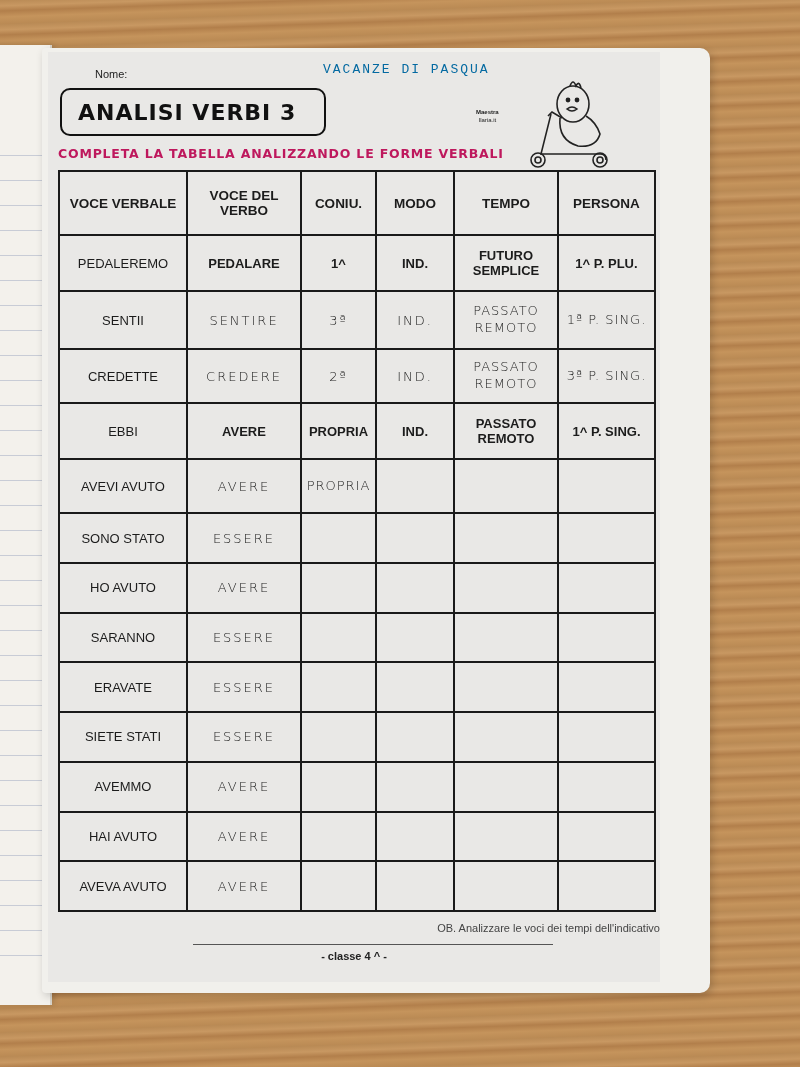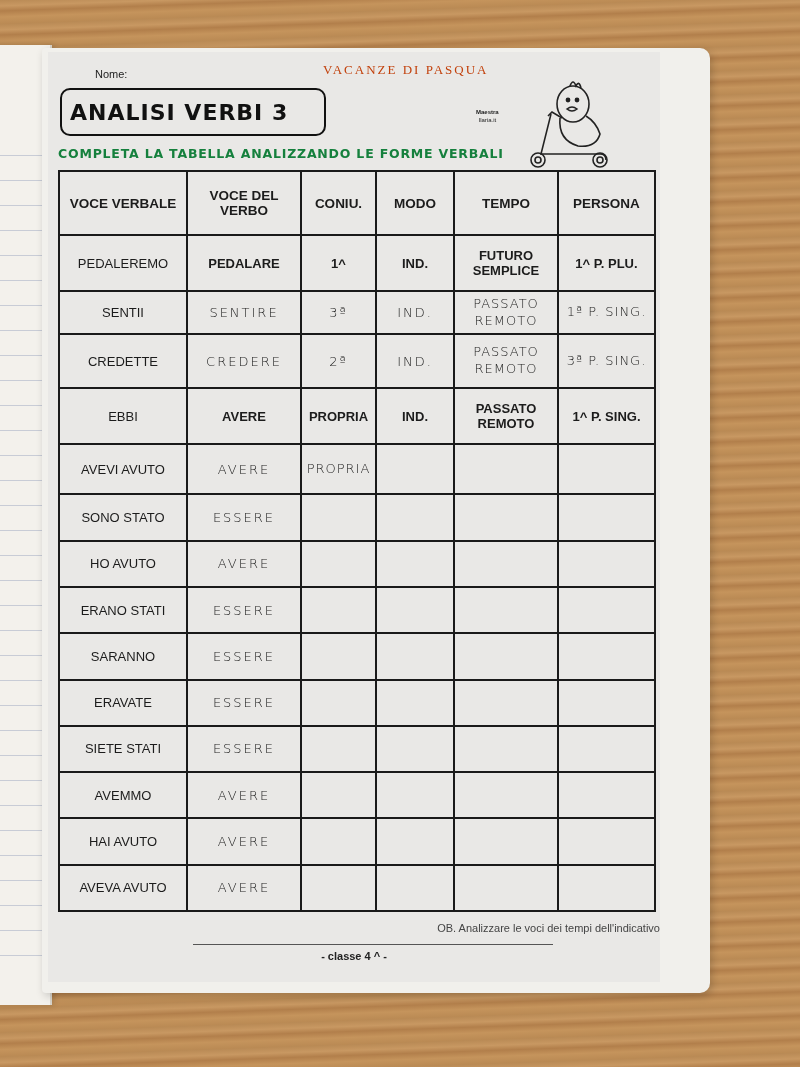--- a/index.html
+++ b/index.html
@@ -18,34 +18,34 @@
     position:absolute; left:42px; top:48px; width:668px; height:945px;
     background:#f1f0ec; border-radius:4px 10px 10px 4px;
     box-shadow: 2px 3px 8px rgba(0,0,0,0.18);
   }
   .worksheet {
     position:absolute; left:48px; top:52px; width:612px; height:930px;
     background:#e9e8e6;
   }
   .name-label { position:absolute; left:47px; top:16px; font-size:11px; color:#222; }
   .handwritten-note {
-    position:absolute; left:275px; top:10px; font-size:13px; letter-spacing:2px; color:#c2410c;
-    font-family:Liberation Serif, serif; font-weight:300;
+    position:absolute; left:275px; top:10px; font-size:13px; letter-spacing:2px; color:#0369a1;
+    font-family:Liberation Mono, monospace; font-weight:300;
   }
   .title-box {
     position:absolute; left:12px; top:36px; width:266px; height:48px;
     border:2px solid #111; border-radius:10px; box-sizing:border-box;
-    display:flex; align-items:center; padding-left:8px;
+    display:flex; align-items:center; padding-left:16px;
   }
   .title-text { font-size:22px; font-weight:bold; letter-spacing:1px; color:#111; font-family:"DejaVu Sans", sans-serif; }
   .logo { position:absolute; left:428px; top:56px; font-size:6px; color:#222; line-height:1.4; text-align:center; }
   .logo b { font-size:6px; display:block; }
   .duck { position:absolute; left:470px; top:20px; width:100px; height:100px; }
   .subtitle {
-    position:absolute; left:10px; top:94px; font-size:12.5px; font-weight:bold; letter-spacing:0.8px; color:#15803d;
+    position:absolute; left:10px; top:94px; font-size:12.5px; font-weight:bold; letter-spacing:0.8px; color:#be185d;
     font-family:"DejaVu Sans", sans-serif;
   }
   table.verb-table {
     position:absolute; left:10px; top:118px; width:596px; height:742px;
     border-collapse:collapse; table-layout:fixed;
   }
   table.verb-table td, table.verb-table th {
     border:2px solid #1a1a1a; text-align:center; vertical-align:middle;
     font-size:13px; color:#1c1c1c; padding:2px;
   }
@@ -151,21 +151,21 @@
     </thead>
     <tbody>
       <tr style="height:56px">
         <td>PEDALEREMO</td>
         <td class="bold">PEDALARE</td>
         <td class="bold">1^</td>
         <td class="bold">IND.</td>
         <td class="bold">FUTURO SEMPLICE</td>
         <td class="bold">1^ P. PLU.</td>
       </tr>
-      <tr style="height:43px">
+      <tr style="height:58px">
         <td>SENTII</td>
         <td class="hw">SENTIRE</td>
         <td class="hw">3ª</td>
         <td class="hw">IND.</td>
         <td class="hw-small">PASSATO REMOTO</td>
         <td class="hw-small">1ª P. SING.</td>
       </tr>
       <tr style="height:54px">
         <td>CREDETTE</td>
         <td class="hw">CREDERE</td>
@@ -200,28 +200,20 @@
       </tr>
       <tr>
         <td>HO AVUTO</td>
         <td class="hw">AVERE</td>
         <td></td>
         <td></td>
         <td></td>
         <td></td>
       </tr>
       <tr>
-        <td>ERANO STATI</td>
-        <td class="hw">ESSERE</td>
-        <td></td>
-        <td></td>
-        <td></td>
-        <td></td>
-      </tr>
-      <tr>
         <td>SARANNO</td>
         <td class="hw">ESSERE</td>
         <td></td>
         <td></td>
         <td></td>
         <td></td>
       </tr>
       <tr>
         <td>ERAVATE</td>
         <td class="hw">ESSERE</td>

